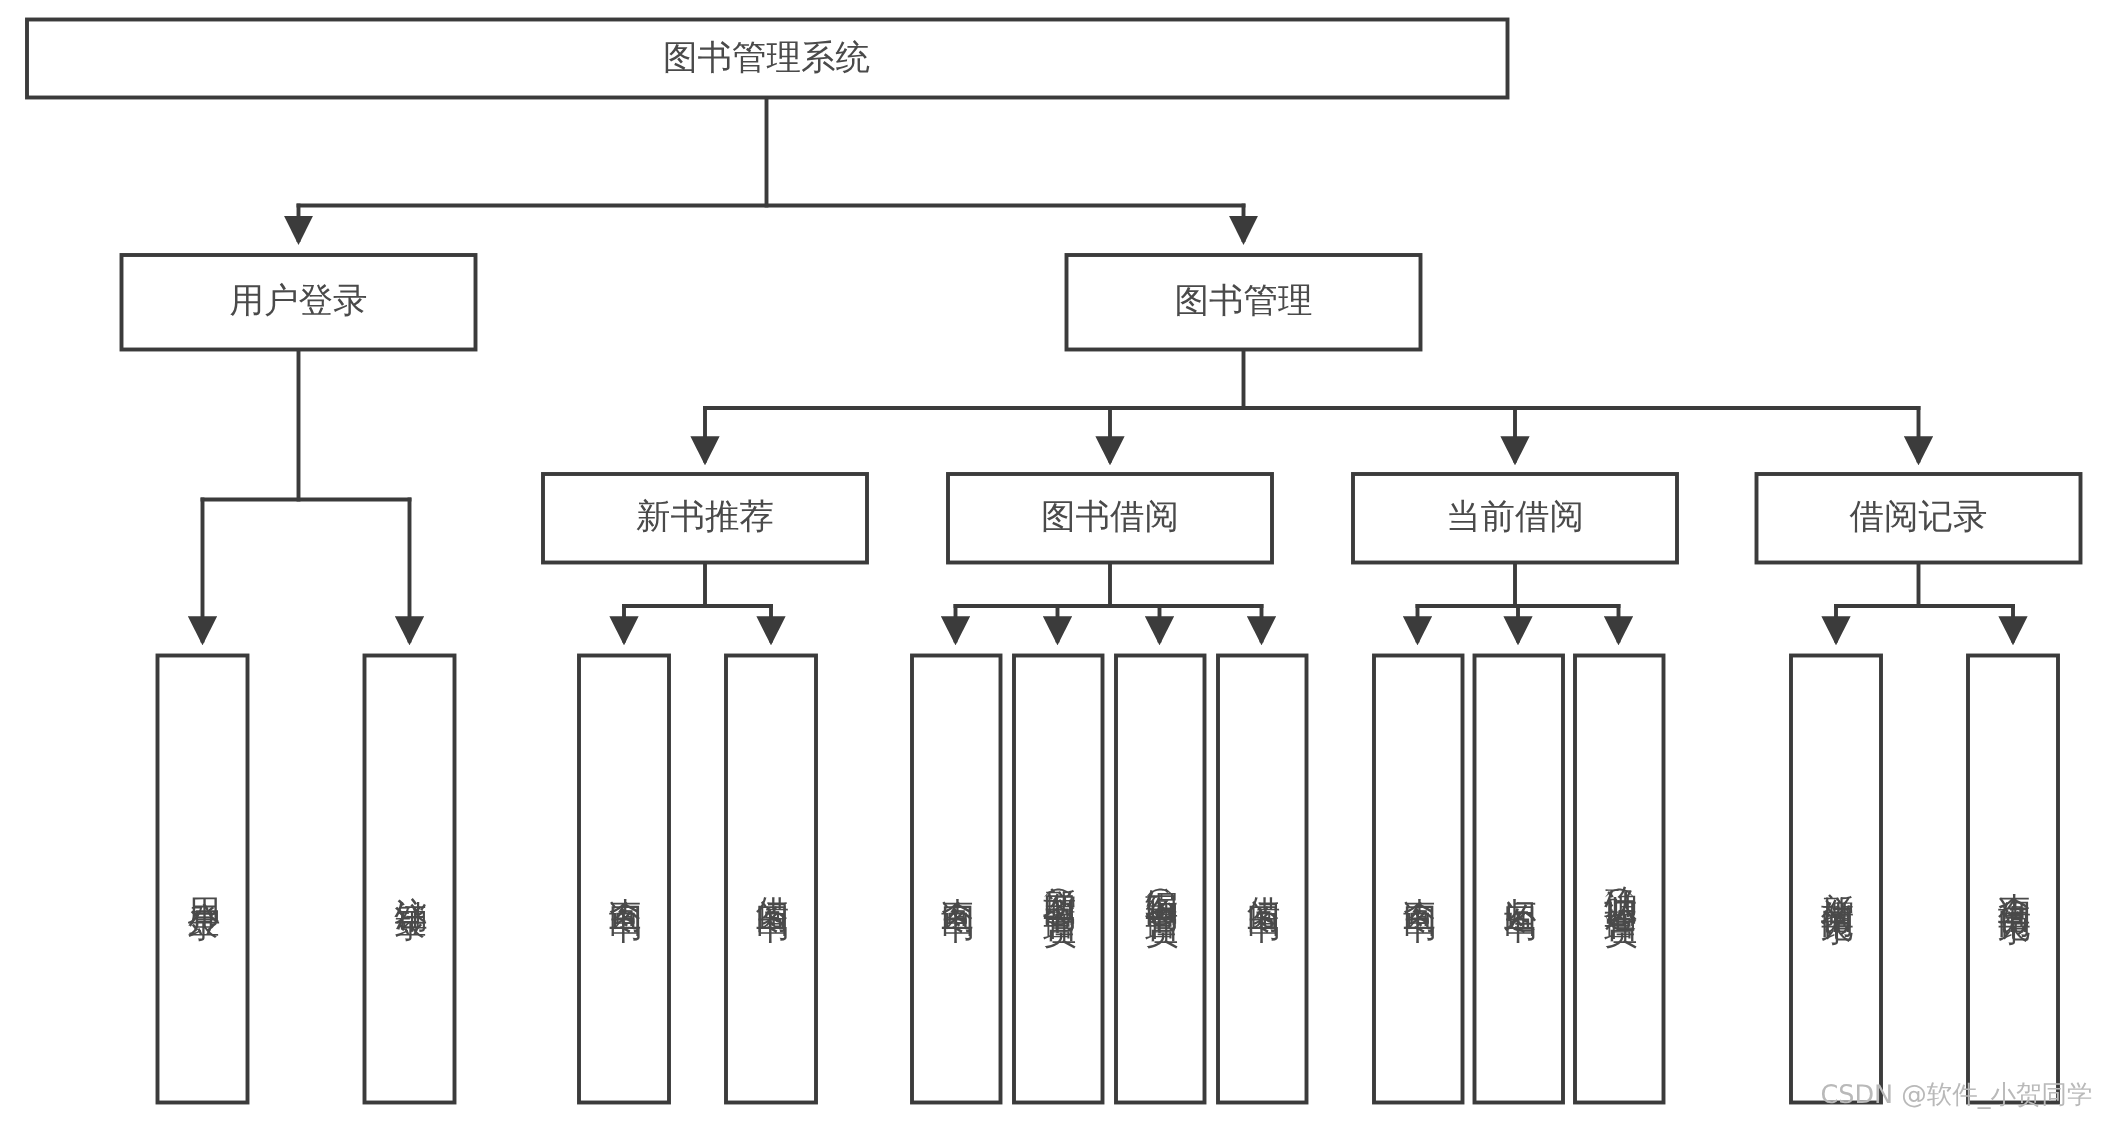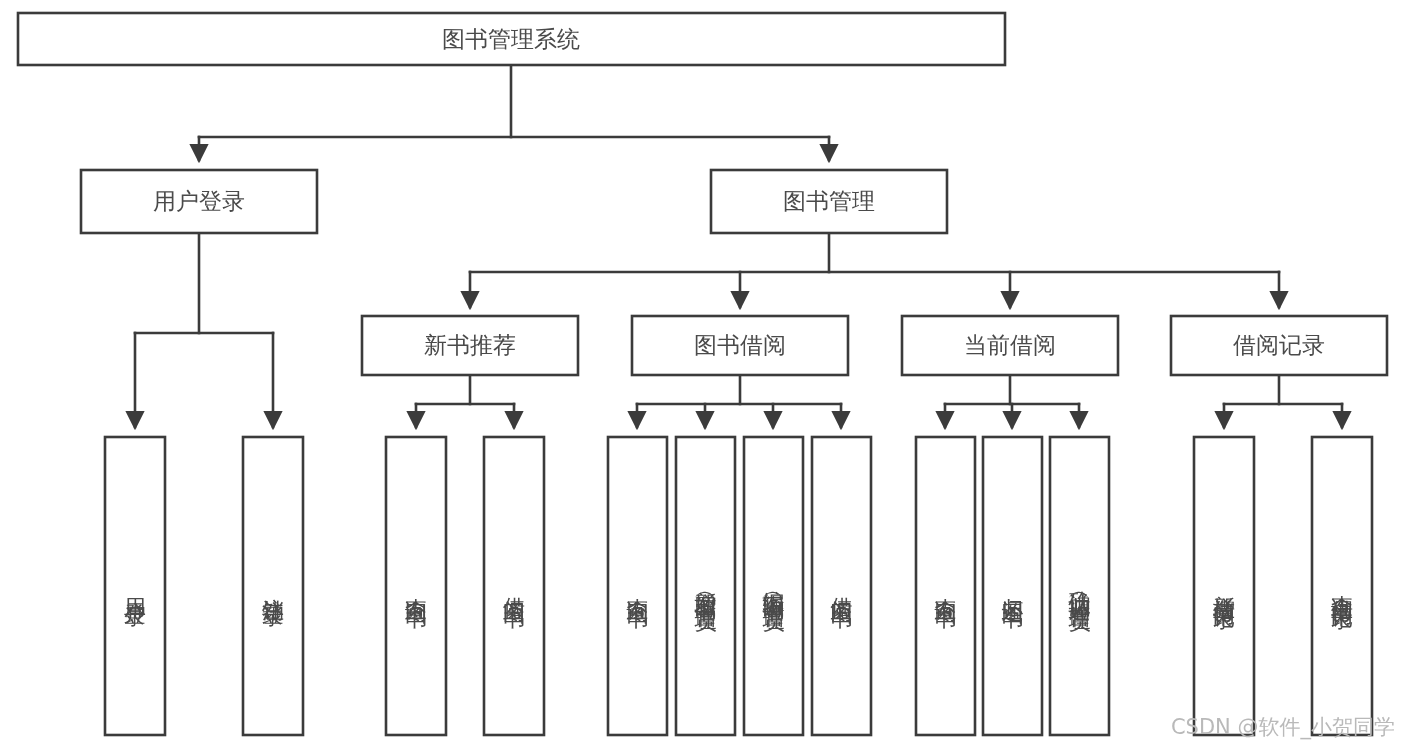--- a/index.html
+++ b/index.html
@@ -47,21 +47,21 @@
   }
   .arrow-head {
     fill: #3b3b3b;
     stroke: none;
   }
   .watermark {
     position: absolute;
     right: 10px;
     bottom: 6px;
     font-family: "DejaVu Sans", "Liberation Sans", sans-serif;
-    font-size: 21px;
+    font-size: 17px;
     color: #b9b9b9;
     white-space: nowrap;
     pointer-events: none;
   }
 </style>
 </head>
 <body>
 
 <div id="diagram-root">
   <svg class="diagram" viewBox="0 0 1405 747" xmlns="http://www.w3.org/2000/svg">

